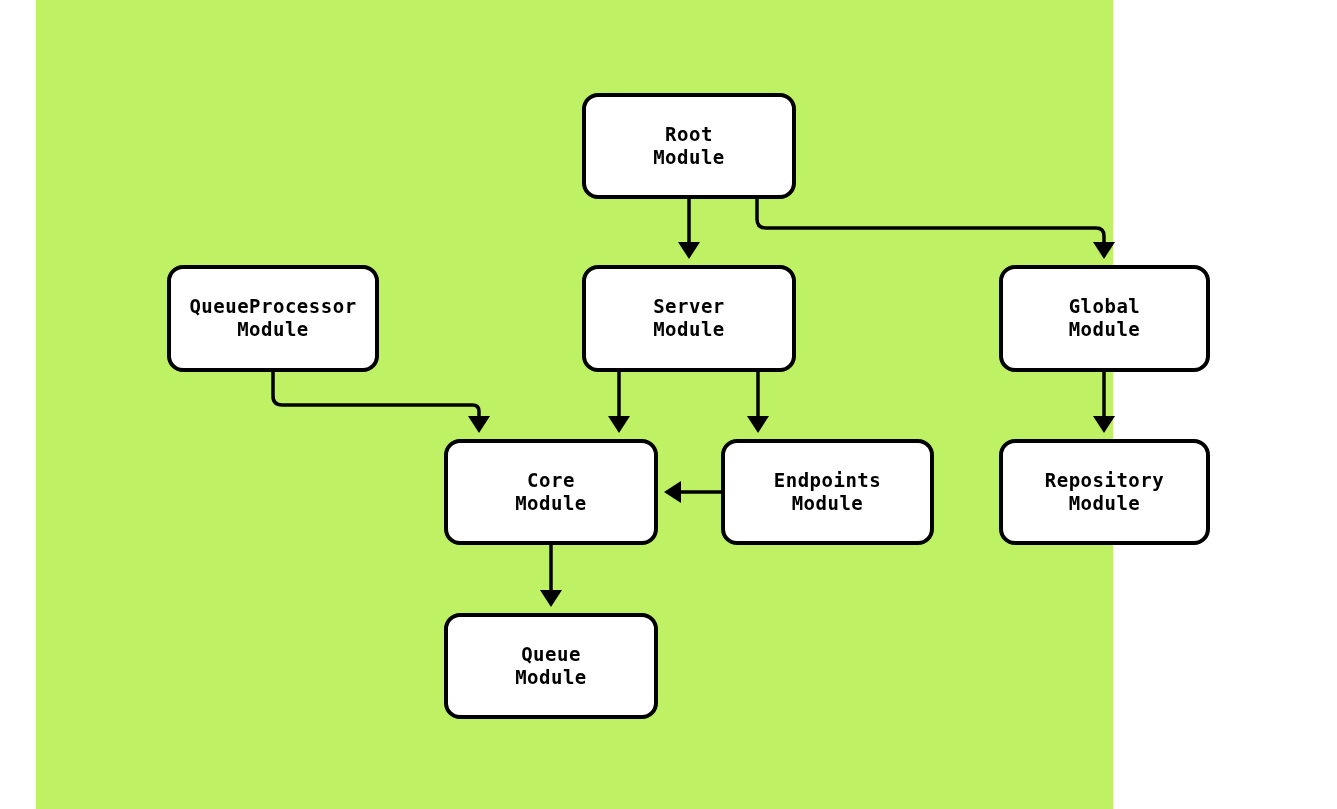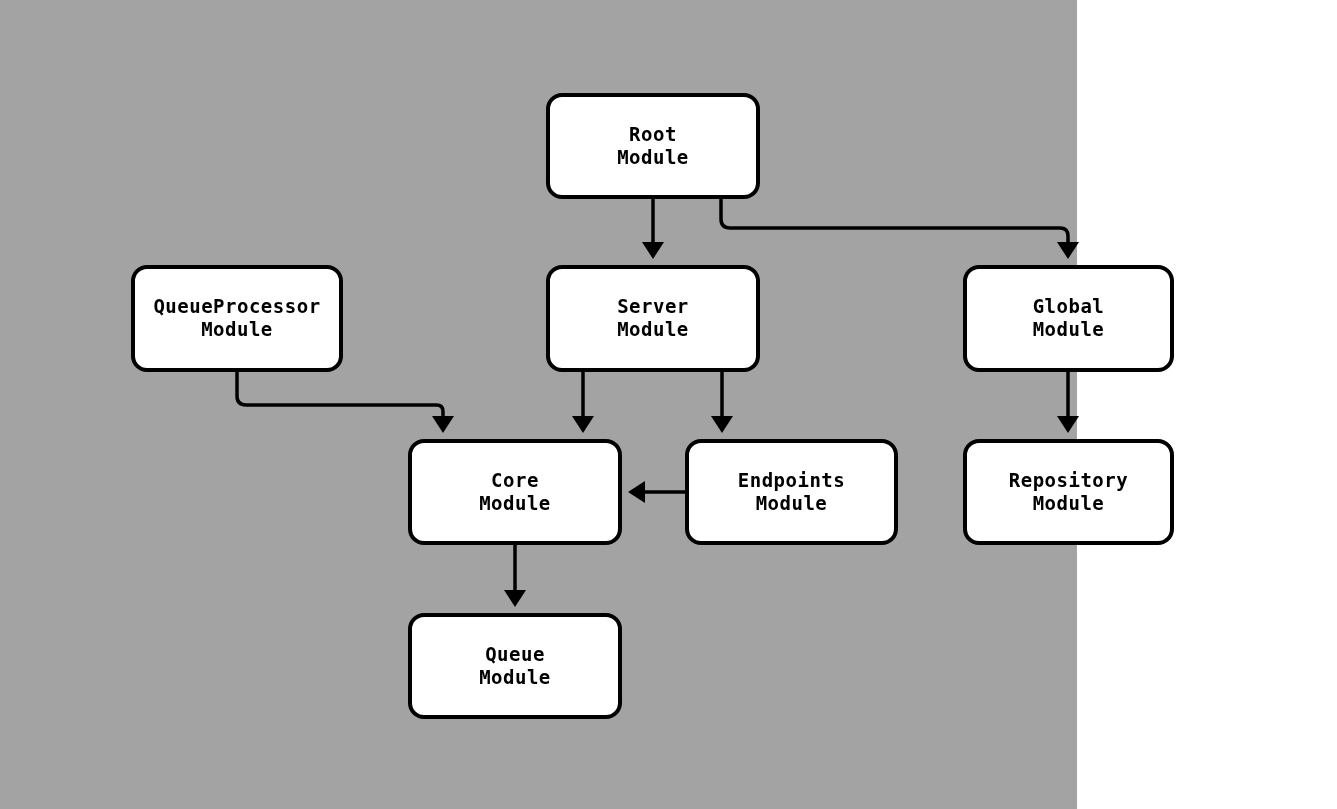--- a/index.html
+++ b/index.html
@@ -11,21 +11,22 @@
   body {
     width: 1337px;
     height: 809px;
     overflow: hidden;
     font-family: "DejaVu Sans Mono", "Liberation Mono", monospace;
   }
   #diagram-root {
     position: relative;
     width: 1077px;
     height: 809px;
-    background: #a3a3a3;
+    background: #bef264;
+    margin-left: 36px;
   }
   svg#diagram-canvas {
     display: block;
     width: 1337px;
     height: 809px;
   }
   .node-box {
     fill: #ffffff;
     stroke: #000000;
     stroke-width: 4;

